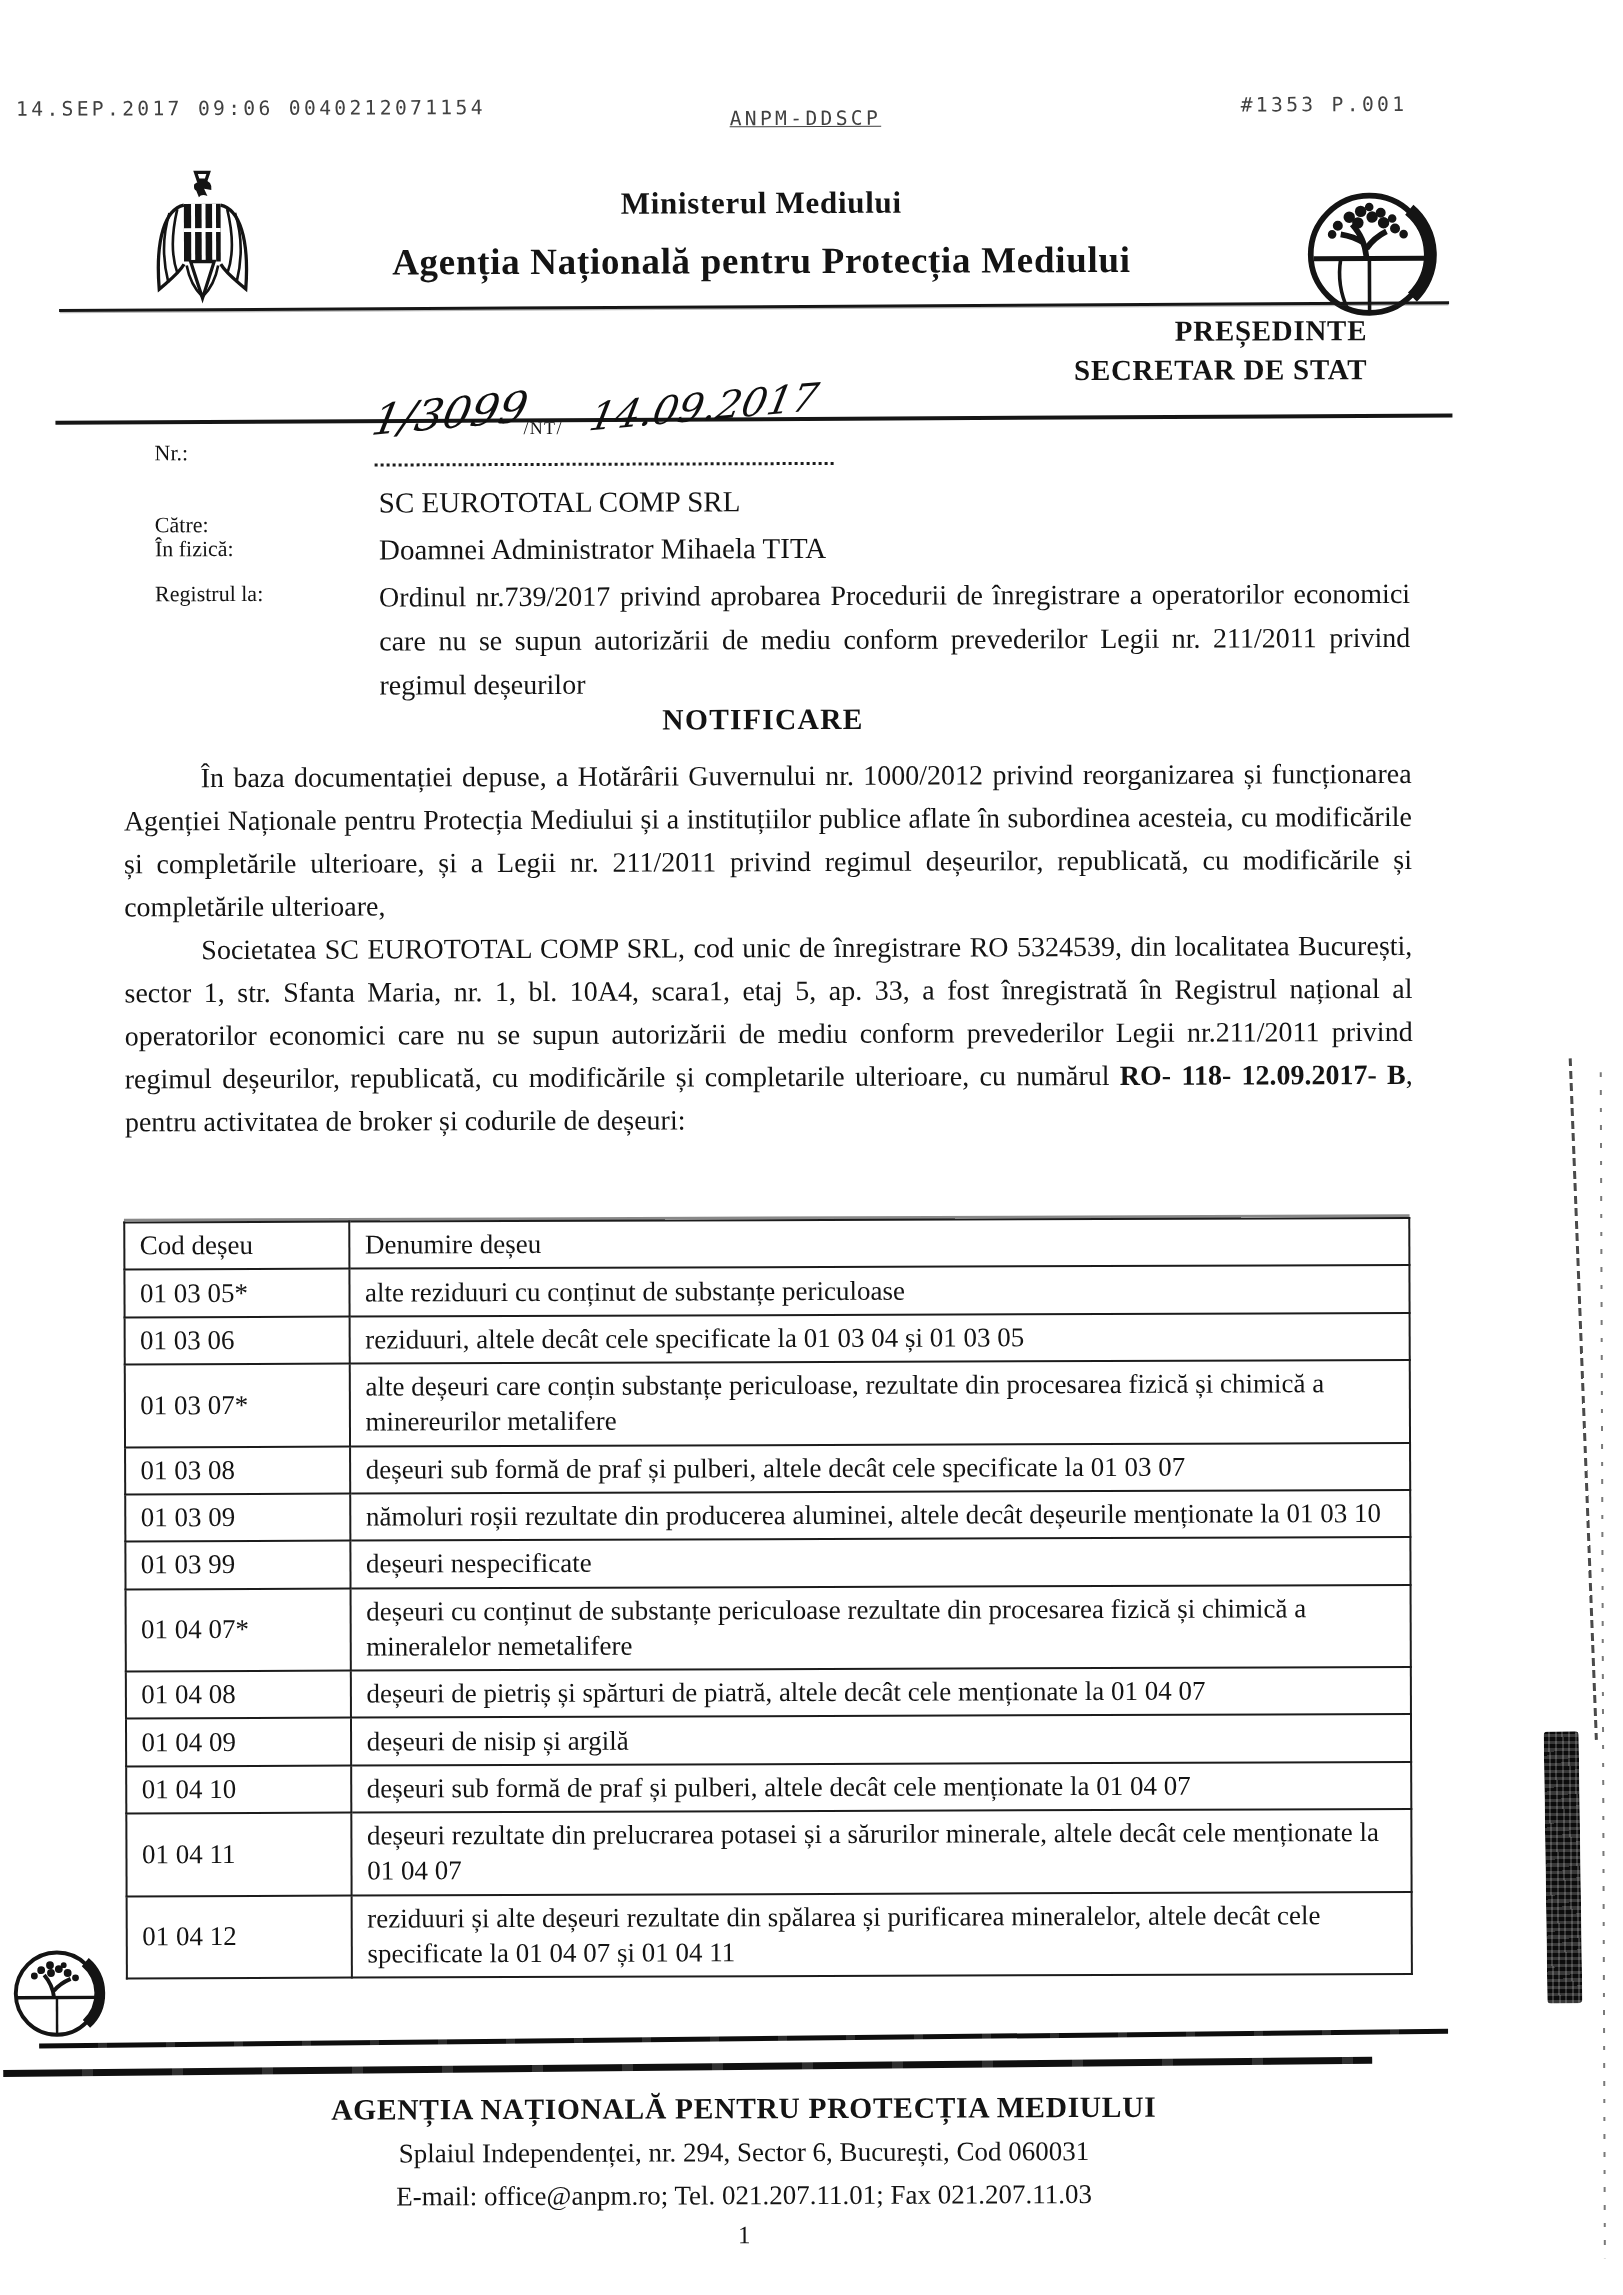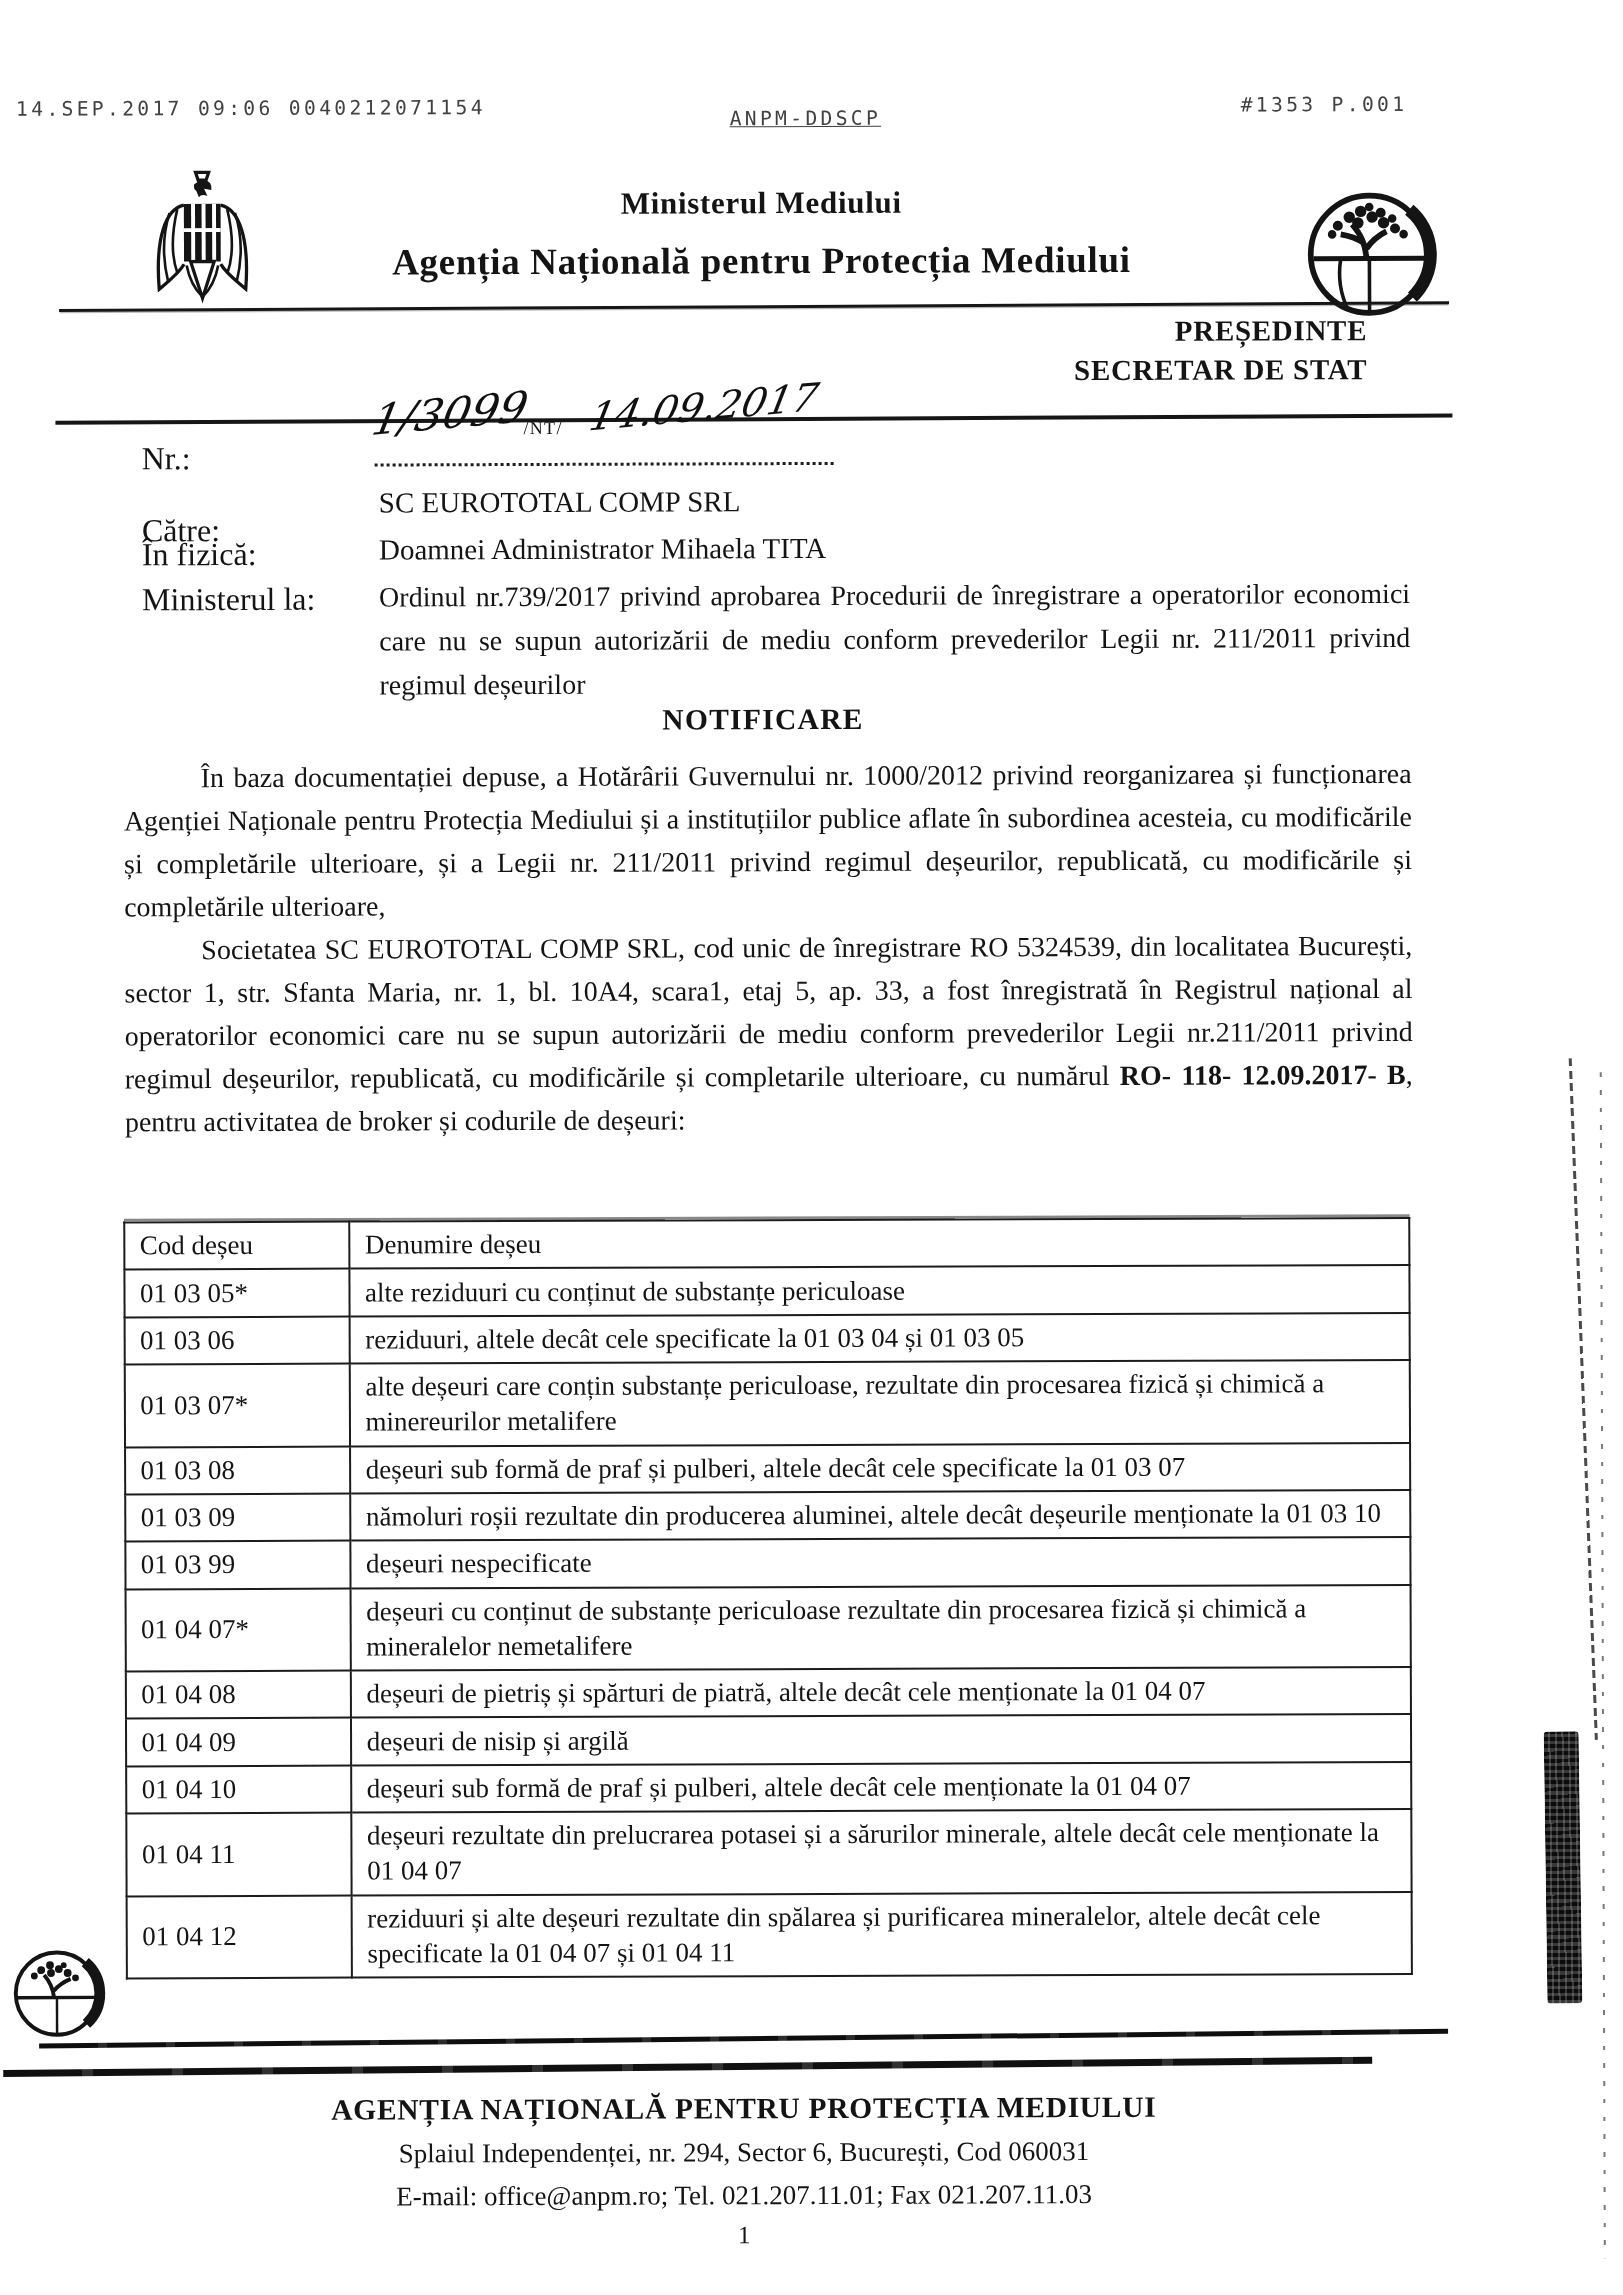--- a/index.html
+++ b/index.html
@@ -22,21 +22,21 @@
   .head-titles{position:absolute;left:273px;top:185px;width:983px;text-align:center;}
   .ministry{font-size:31px;font-weight:bold;letter-spacing:0.7px;}
   .agency{font-size:37px;font-weight:bold;margin-top:18.4px;letter-spacing:0.7px;}
   .rule{position:absolute;background:#161616;}
   .rule-1{top:305px;left:62px;width:1390px;height:3.3px;transform:rotate(-0.12deg);
     box-shadow:0 2px 0 -0.7px #33333355;}
   .rule-2{top:417px;left:58px;width:1397px;height:3.9px;transform:rotate(-0.1deg);}
   .officials{position:absolute;top:313px;right:254px;text-align:right;
     font-size:29px;font-weight:bold;line-height:39px;letter-spacing:0.7px;}
   
-  .ref-label{position:absolute;left:144px;font-size:32px;}
+  .ref-label{position:absolute;left:157px;font-size:22px;}
   .ref-value{position:absolute;left:381px;font-size:29px;}
   .nr-zone{position:absolute;left:377px;top:391px;width:472px;height:79px;}
   .hand{font-family:"DejaVu Serif",serif;font-style:italic;color:#101010;
     display:inline-block;transform:skewX(-16deg) rotate(-5deg);}
   .hand-1{position:absolute;left:0;top:-3.9px;font-size:43px;}
   .hand-2{position:absolute;left:218px;top:-6.6px;font-size:39px;}
   .nr-typed{position:absolute;left:149px;top:26px;font-size:18px;font-style:normal;letter-spacing:1.3px;}
   .nr-dots{position:absolute;left:0;bottom:5.2px;width:459px;border-bottom:3.3px dotted #1d1d1d;}
   .re-value-par{position:absolute;left:381px;top:574px;width:1031px;
     font-size:28px;line-height:44px;text-align:justify;}
@@ -155,21 +155,21 @@
     <span class="hand hand-2">14.09.2017</span>
     <span class="nr-dots"></span>
   </div>
 
   <span class="ref-label" style="top:486px;margin-top:24px;">Către:</span>
   <span class="ref-value" style="top:485px;">SC EUROTOTAL COMP SRL</span>
 
   <span class="ref-label" style="top:534px;">În fizică:</span>
   <span class="ref-value" style="top:532px;">Doamnei Administrator Mihaela TITA</span>
 
-  <span class="ref-label" style="top:579px;">Ministerul la:</span>
+  <span class="ref-label" style="top:579px;">Registrul la:</span>
   <div class="re-value-par">Ordinul nr.739/2017 privind aprobarea Procedurii de înregistrare a operatorilor economici care nu se supun autorizării de mediu conform prevederilor Legii nr. 211/2011 privind regimul deșeurilor</div>
 
   <div class="notif-title">NOTIFICARE</div>
 
   <div class="bodytext">
     <p>În baza documentației depuse, a Hotărârii Guvernului nr. 1000/2012 privind reorganizarea și funcționarea Agenției Naționale pentru Protecția Mediului și a instituțiilor publice aflate în subordinea acesteia, cu modificările și completările ulterioare, și a Legii nr. 211/2011 privind regimul deșeurilor, republicată, cu modificările și completările ulterioare,</p>
     <p><span>Societatea SC EUROTOTAL COMP SRL, cod unic de înregistrare RO 5324539, din localitatea București, sector 1, str. Sfanta Maria, nr. 1, bl. 10A4, scara1, etaj 5, ap. 33, a fost înregistrată în Registrul național al operatorilor economici care nu se supun autorizării de mediu conform prevederilor Legii nr.211/2011 privind regimul deșeurilor, republicată, cu modificările și completarile ulterioare, cu numărul </span><b>RO- 118- 12.09.2017- B</b><span>, pentru activitatea de broker și codurile de deșeuri:</span></p>
   </div>
 
   <table class="wtable">

